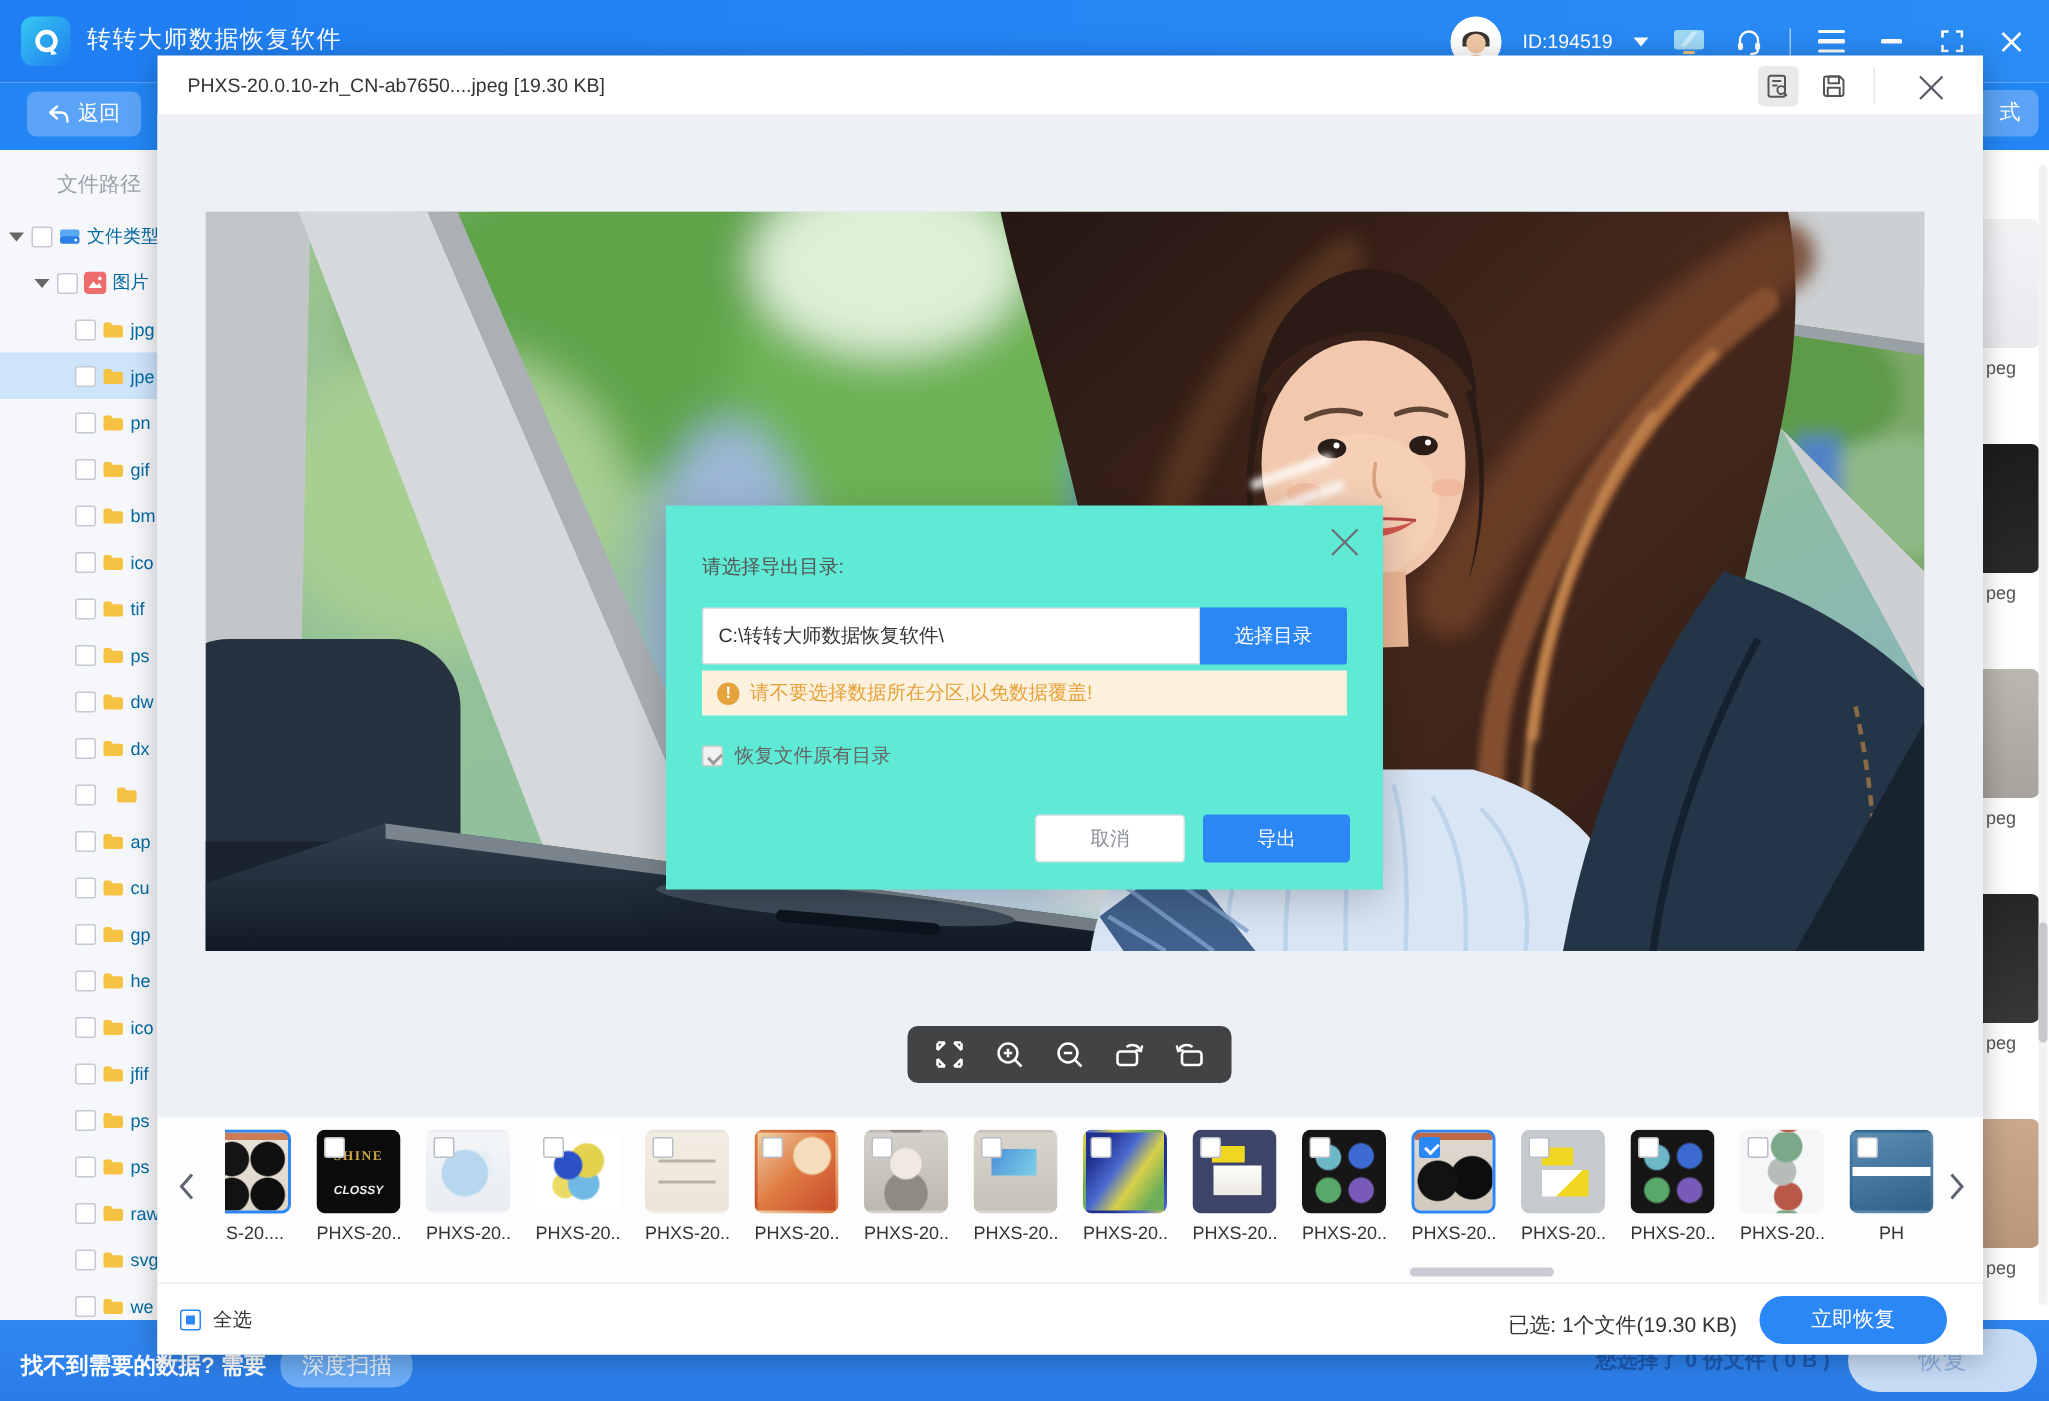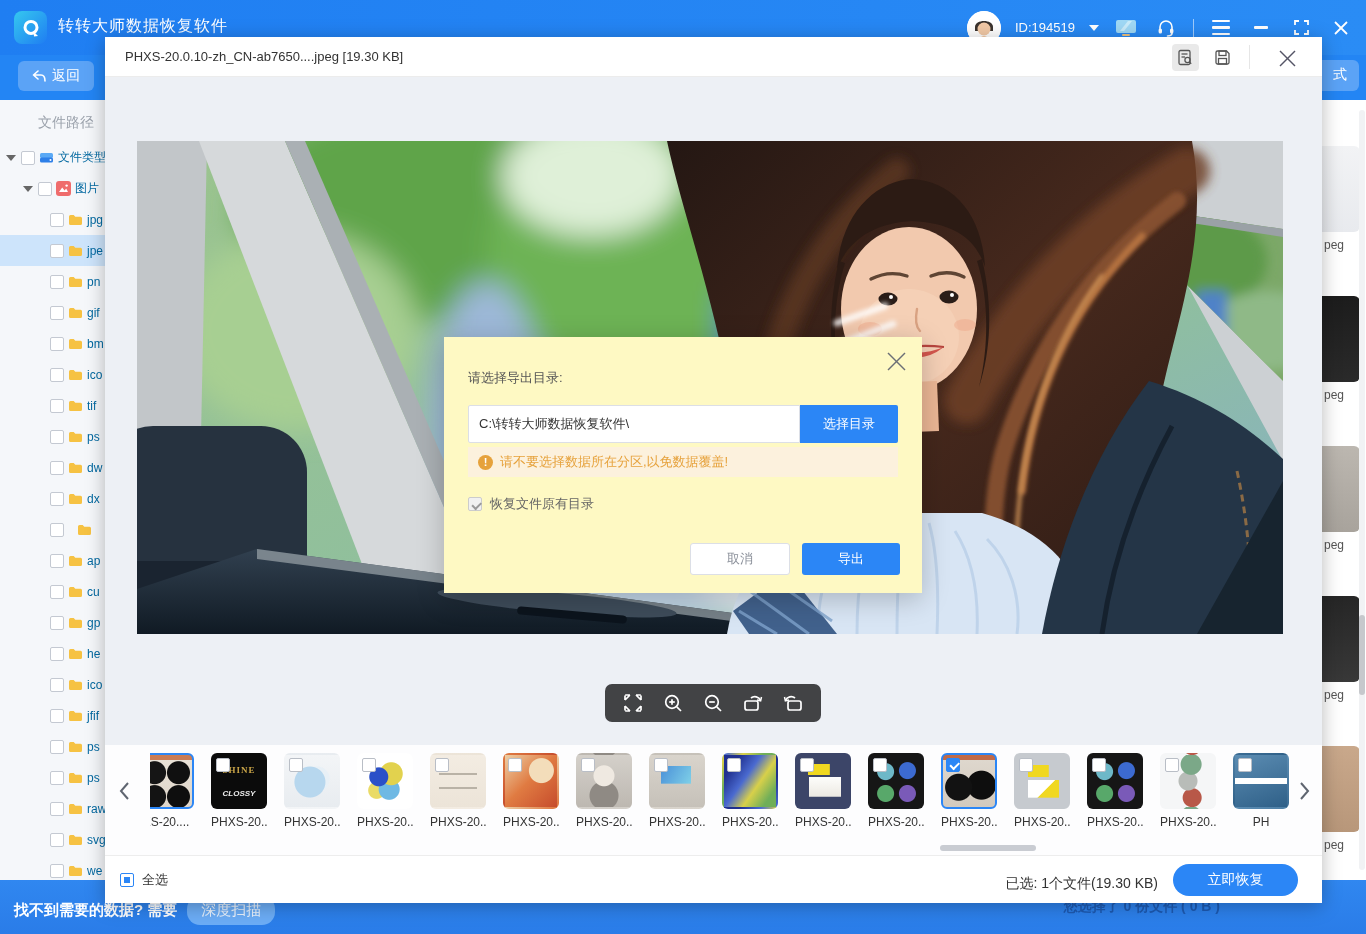--- a/index.html
+++ b/index.html
@@ -101,21 +101,21 @@
   .v-products{background:radial-gradient(circle at 56% 18%,#7ba888 10px,transparent 11px),radial-gradient(circle at 50% 50%,#b8bcb8 9px,transparent 10px),radial-gradient(circle at 58% 82%,#b85848 9px,transparent 10px),#f5f6f7;}
   .v-bluetex{background:linear-gradient(#fff,#fff) 50% 50%/100% 12% no-repeat,linear-gradient(160deg,#5b8cb2,#2f6088);}
 
   
   .m-foot{position:absolute;left:0;top:818px;width:100%;height:48px;border-top:1px solid #ededed;background:#fff;}
   .sel-all{position:absolute;left:15px;top:15px;display:flex;align-items:center;gap:8px;font-size:13px;color:#333;}
   .sel-info{position:absolute;right:164px;top:19px;font-size:14px;color:#333;}
   .btn-now{position:absolute;right:24px;top:8px;width:125px;height:32px;border-radius:16px;background:#2b86f6;color:#fff;font-size:14px;display:flex;align-items:center;justify-content:center;}
 
   
-  .dialog{position:absolute;left:444px;top:337px;width:478px;height:256px;background:#fef9c3;box-shadow:0 6px 26px rgba(0,0,0,.22);z-index:20;}
+  .dialog{position:absolute;left:444px;top:337px;width:478px;height:256px;background:#5eead4;box-shadow:0 6px 26px rgba(0,0,0,.22);z-index:20;}
   .d-close{position:absolute;right:14px;top:12px;width:24px;height:24px;display:flex;align-items:center;justify-content:center;}
   .d-label{position:absolute;left:24px;top:32px;font-size:13px;color:#555;}
   .d-input{position:absolute;left:24px;top:68px;width:332px;height:38px;border:1px solid #dcdfe6;border-radius:2px 0 0 2px;padding:0 10px;font-size:13px;color:#333;outline:none;background:#fff;}
   .d-choose{position:absolute;left:356px;top:68px;width:98px;height:38px;background:#2b86f6;color:#fff;font-size:13px;border:none;border-radius:0 2px 2px 0;display:flex;align-items:center;justify-content:center;}
   .d-warn{position:absolute;left:24px;top:110px;width:430px;height:30px;background:#fcf1dd;display:flex;align-items:center;gap:7px;padding-left:10px;font-size:13px;color:#e6a23c;}
   .warn-ic{width:15px;height:15px;border-radius:50%;background:#e6a23c;color:#fff;font-size:11px;font-weight:bold;display:flex;align-items:center;justify-content:center;flex:none;}
   .d-keep{position:absolute;left:24px;top:158px;display:flex;align-items:center;gap:8px;font-size:13px;color:#666;}
   .d-cancel{position:absolute;left:246px;top:206px;width:100px;height:32px;border:1px solid #dcdfe6;border-radius:3px;background:#fff;color:#8a8f99;font-size:13px;display:flex;align-items:center;justify-content:center;}
   .d-export{position:absolute;left:358px;top:206px;width:98px;height:32px;border-radius:3px;background:#2b86f6;color:#fff;font-size:13px;display:flex;align-items:center;justify-content:center;}
 </style>
@@ -390,20 +390,21 @@
         <i></i>
       </div>
   </div>
 
   <div class="bottombar">
     <div class="bb-left">
       <span>找不到需要的数据? 需要</span>
       <span class="pill-deep">深度扫描</span>
     </div>
     <div class="bb-right">您选择了 0 份文件 ( 0 B )</div>
+    <div class="pill-recover">恢复</div>
   </div>
 
   <div class="titlebar">
     <div class="logo">
       <svg width="20" height="20" viewBox="0 0 20 20">
           <circle cx="10" cy="9.4" r="6" stroke="#fff" stroke-width="3" fill="none"></circle>
           <path d="M12.5 13.5 L17 18 L13 18.6 Z" fill="#fff"></path>
         </svg>
     </div>
     <div class="app-title">转转大师数据恢复软件</div>

